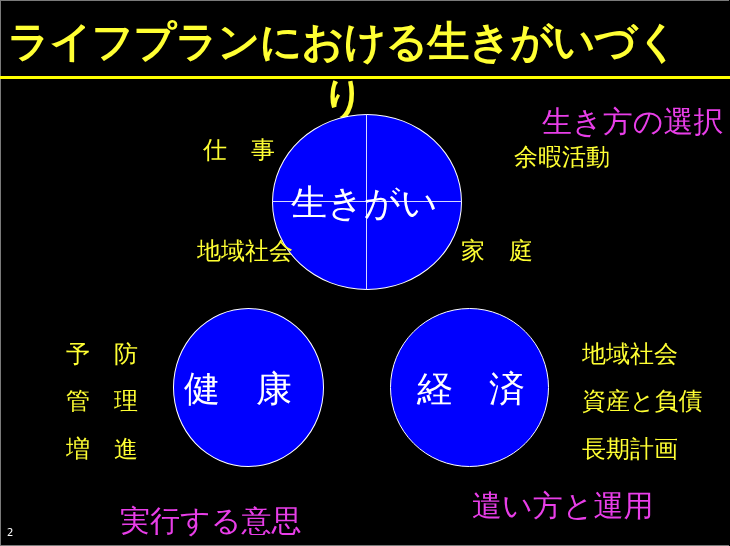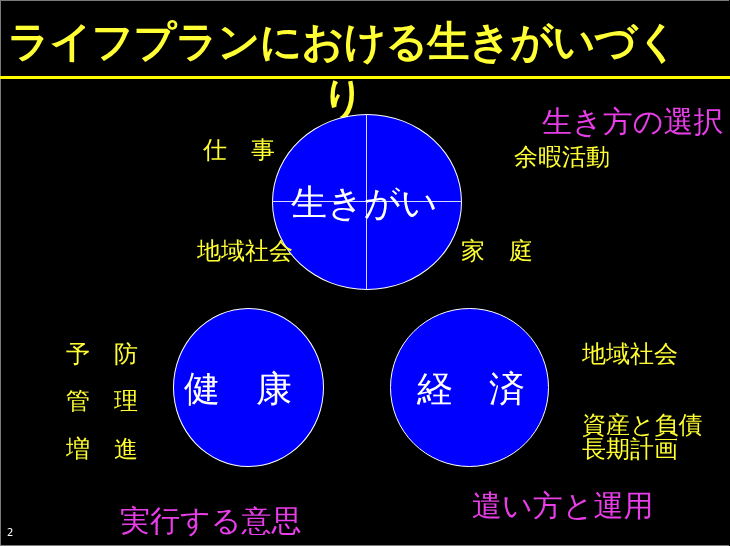--- a/index.html
+++ b/index.html
@@ -42,17 +42,17 @@
 <div class="circle c-left"></div>
 <div class="ctext" style="left:184px; top:369px;">健　康</div>
 <div class="y" style="left:66px; top:343px;">予　防</div>
 <div class="y" style="left:66px; top:390px;">管　理</div>
 <div class="y" style="left:66px; top:438px;">増　進</div>
 <div class="m" style="left:120px; top:508px;">実行する意思</div>
 
 <div class="circle c-right"></div>
 <div class="ctext" style="left:417px; top:369px;">経　済</div>
 <div class="y" style="left:582px; top:343px;">地域社会</div>
-<div class="y" style="left:582px; top:390px;margin-top:24px;">資産と負債</div>
+<div class="y" style="left:582px; top:390px;">資産と負債</div>
 <div class="y" style="left:582px; top:438px;">長期計画</div>
 <div class="m" style="left:472px; top:493px;">遣い方と運用</div>
 
 <div class="pnum">2</div>
 
 </body></html>

